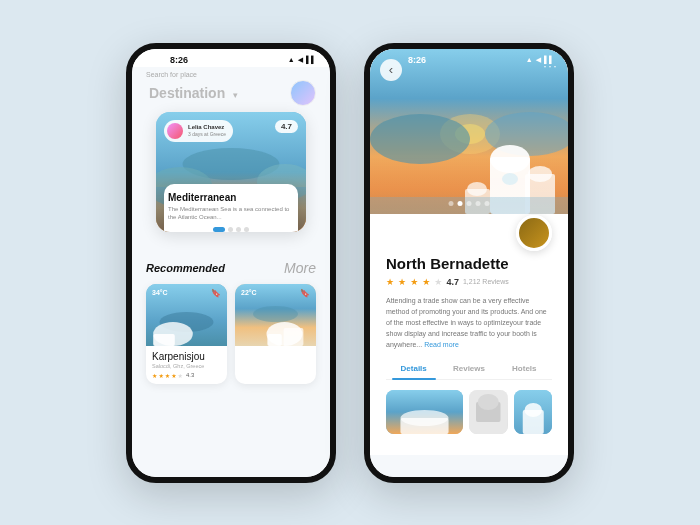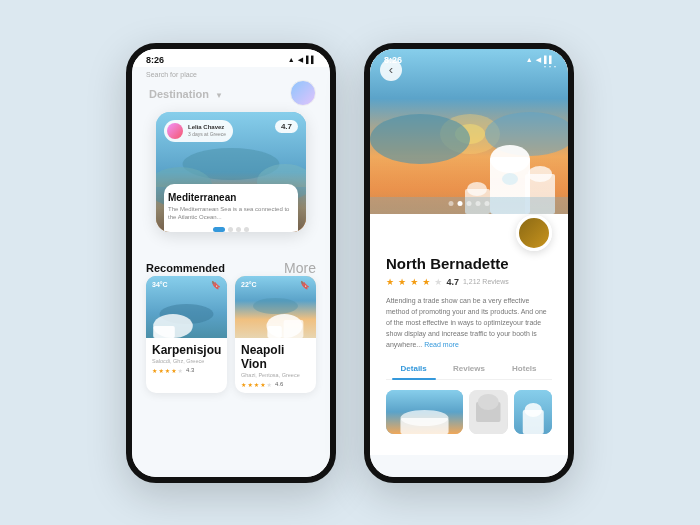--- a/index.html
+++ b/index.html
@@ -40,20 +40,21 @@
       display: flex;
       justify-content: space-between;
       align-items: center;
       padding: 6px 14px 2px;
       background: #fff;
     }
     .status-time {
       font-size: 9px;
       font-weight: 700;
       color: #111;
+      margin-left: 24px;
     }
     .status-icons {
       display: flex;
       gap: 3px;
       align-items: center;
     }
     .status-icons span {
       font-size: 7px;
       color: #111;
     }
@@ -68,21 +69,21 @@
       align-items: center;
       justify-content: space-between;
       padding: 2px 14px 6px;
     }
     .destination-title {
       font-size: 17px;
       font-weight: 700;
       color: #111;
     }
     .destination-title span {
-      font-size: 11px;
+      font-size: 14px;
       color: #bbb;
       margin-left: 3px;
     }
     .avatar-small {
       width: 26px;
       height: 26px;
       border-radius: 50%;
       background: linear-gradient(135deg, #8ec5fc, #e0c3fc);
       border: 1.5px solid #eee;
     }
@@ -193,21 +194,22 @@
     }
 
     
     .section {
       padding: 28px 14px 6px;
     }
     .section-header {
       display: flex;
       justify-content: space-between;
       align-items: center;
-      margin-bottom: 0;
+      margin-bottom: 8px;
+      font-style: italic;
     }
     .section-title {
       font-size: 11px;
       font-weight: 700;
       color: #111;
     }
     .section-more {
       font-size: 14px;
       color: #aaa;
     }
@@ -247,22 +249,22 @@
       position: absolute;
       top: 5px;
       right: 6px;
       font-size: 8px;
       color: rgba(255,255,255,0.8);
     }
     .rec-info {
       padding: 5px 6px;
     }
     .rec-name {
-      font-size: 12px;
-      font-weight: 700;
+      font-size: 10px;
+      font-weight: 400;
       color: #111;
       margin-bottom: 1px;
     }
     .rec-loc {
       font-size: 5.5px;
       color: #aaa;
       margin-bottom: 3px;
     }
     .rec-stars {
       display: flex;
@@ -575,32 +577,20 @@
                 </linearGradient>
               </defs>
               <rect width="90" height="62" fill="url(#recsky2)"></rect>
               <ellipse cx="45" cy="30" rx="25" ry="8" fill="#4a8fa8" opacity="0.4"></ellipse>
               <ellipse cx="55" cy="50" rx="20" ry="12" fill="white" opacity="0.85"></ellipse>
               <rect x="36" y="50" width="16" height="12" fill="white" opacity="0.9" rx="2"></rect>
               <rect x="54" y="44" width="22" height="18" fill="rgba(255,255,255,0.7)" rx="2"></rect>
             </svg>
             <span class="rec-temp">22°C</span>
             <span class="rec-bookmark">🔖</span>
-          </div>
-          <div class="rec-info">
-            <div class="rec-name">Neapoli Vion</div>
-            <div class="rec-loc">Ghazi, Pentosa, Greece</div>
-            <div class="rec-stars">
-              <span class="star">★</span>
-              <span class="star">★</span>
-              <span class="star">★</span>
-              <span class="star">★</span>
-              <span class="star half">★</span>
-              <span class="rec-rating-num">4.6</span>
-            </div>
           </div>
         </div>
       </div>
     </div>
 
   </div>
 </div>
 
 <div class="phone">
   <div class="phone-inner">

